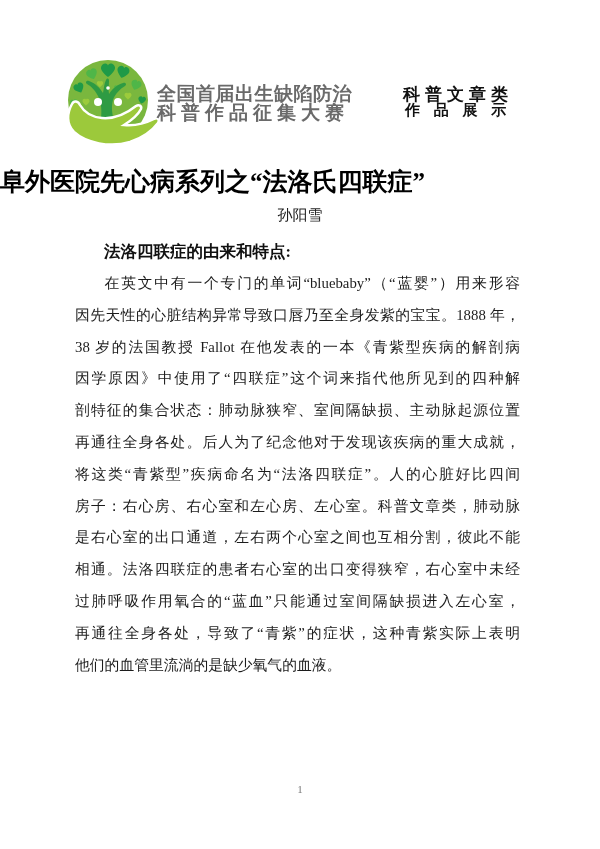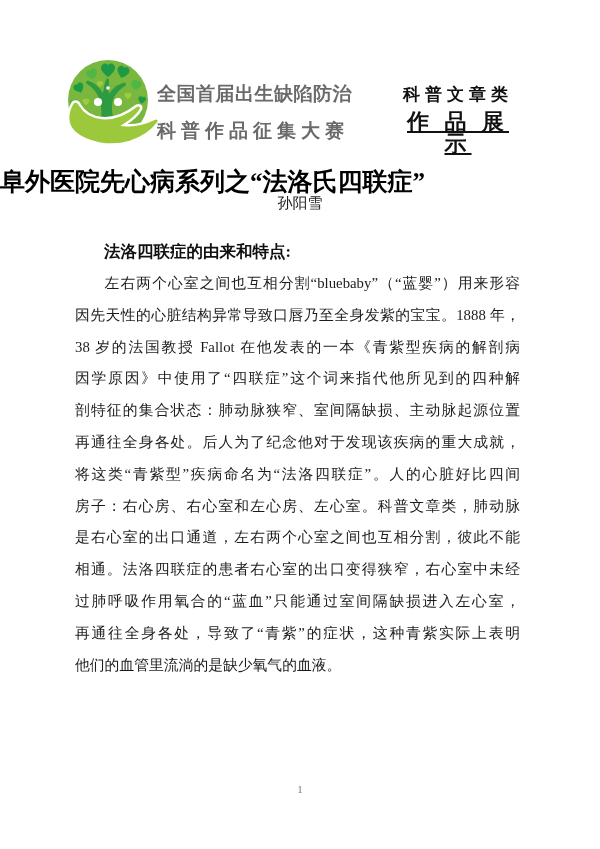--- a/index.html
+++ b/index.html
@@ -7,30 +7,30 @@
     width:600px;height:849px;background:#ffffff;position:relative;overflow:hidden;
     font-family:"Liberation Serif","DejaVu Serif",serif;color:#1c1c1c;
   }
   .page{position:absolute;inset:0;}
 
   
   .logo-badge{position:absolute;left:62px;top:58px;width:100px;height:100px;}
   .logo-text{position:absolute;left:157px;top:84px;color:#6a6a6a;
     font-family:"Liberation Sans","DejaVu Sans",sans-serif;font-weight:bold;line-height:1;}
   .logo-text .l1{font-size:19px;letter-spacing:0.5px;}
-  .logo-text .l2{font-size:19px;letter-spacing:5px;margin-top:18px;}
+  .logo-text .l2{font-size:19px;letter-spacing:5px;margin-top:0;}
   .category{position:absolute;left:392px;top:86px;width:132px;text-align:center;
     font-weight:bold;color:#111;line-height:1;}
   .category .c1{font-size:17px;letter-spacing:5px;}
-  .category .c2{font-size:22px;letter-spacing:5px;margin-top:8px;text-decoration:underline;}
+  .category .c2{font-size:15px;letter-spacing:5px;margin-top:0;}
 
   
   .title{position:absolute;left:0;top:165px;width:600px;
     font-size:25px;font-weight:bold;color:#000;}
-  .author{position:absolute;left:0;top:194px;width:600px;text-align:center;
+  .author{position:absolute;left:0;top:206px;width:600px;text-align:center;
     font-size:15px;color:#1c1c1c;}
   .section-heading{position:absolute;left:75px;top:241px;width:445px;
     font-size:16.5px;font-weight:bold;padding-left:29px;box-sizing:border-box;color:#111;}
 
   .body-block{position:absolute;left:75px;top:268px;width:445px;}
   .bodyline{
     font-size:14.8px;line-height:31.8px;height:31.8px;overflow:hidden;
     text-align:justify;text-align-last:justify;white-space:normal;color:#1c1c1c;
   }
   .bodyline.indent{text-indent:29.6px;}
@@ -80,21 +80,21 @@
   <div class="category">
     <div class="c1">科普文章类</div>
     <div class="c2">作 品 展 示</div>
   </div>
 
   <div class="title">阜外医院先心病系列之“法洛氏四联症”</div>
   <div class="author">孙阳雪</div>
   <div class="section-heading">法洛四联症的由来和特点:</div>
 
   <div class="body-block">
-    <div class="bodyline indent">左右两个心室之间也互相分割“bluebaby”（“蓝婴”）用来形容</div>
+    <div class="bodyline indent">在英文中有一个专门的单词“bluebaby”（“蓝婴”）用来形容</div>
     <div class="bodyline">因先天性的心脏结构异常导致口唇乃至全身发紫的宝宝。1888 年，</div>
     <div class="bodyline">38 岁的法国教授 Fallot 在他发表的一本《青紫型疾病的解剖病</div>
     <div class="bodyline">因学原因》中使用了“四联症”这个词来指代他所见到的四种解</div>
     <div class="bodyline">剖特征的集合状态：肺动脉狭窄、室间隔缺损、主动脉起源位置</div>
     <div class="bodyline">再通往全身各处。后人为了纪念他对于发现该疾病的重大成就，</div>
     <div class="bodyline">将这类“青紫型”疾病命名为“法洛四联症”。人的心脏好比四间</div>
     <div class="bodyline">房子：右心房、右心室和左心房、左心室。科普文章类，肺动脉</div>
     <div class="bodyline">是右心室的出口通道，左右两个心室之间也互相分割，彼此不能</div>
     <div class="bodyline">相通。法洛四联症的患者右心室的出口变得狭窄，右心室中未经</div>
     <div class="bodyline">过肺呼吸作用氧合的“蓝血”只能通过室间隔缺损进入左心室，</div>

